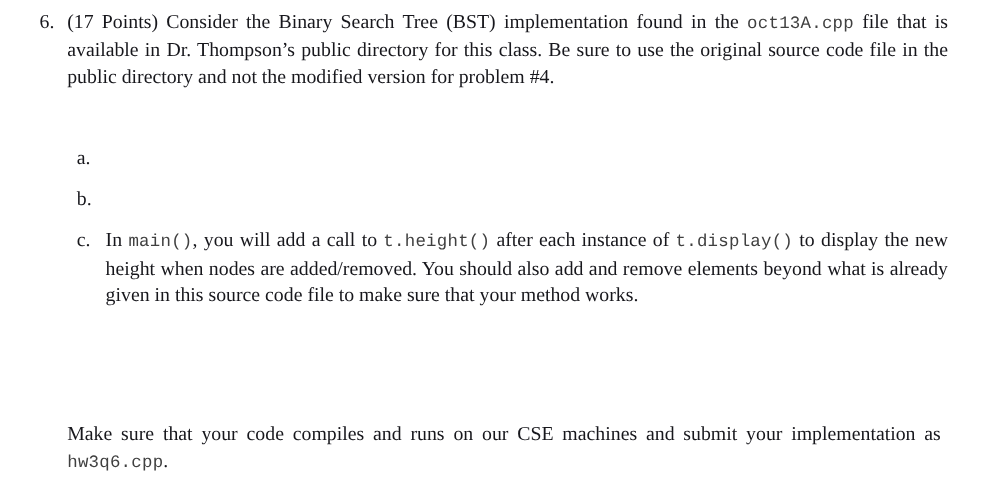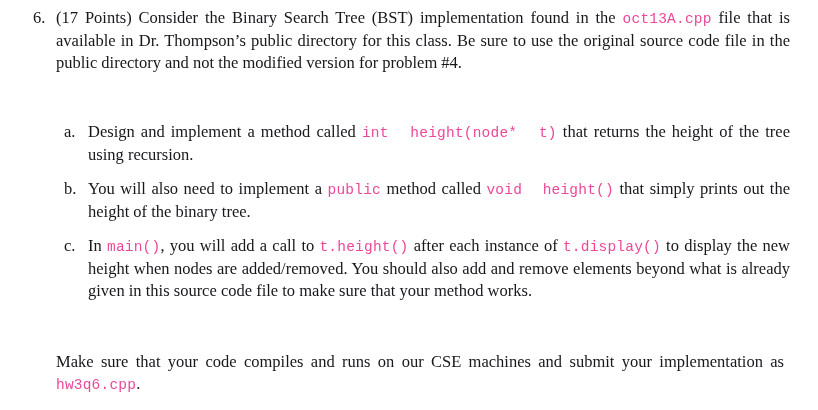--- a/index.html
+++ b/index.html
@@ -105,21 +105,21 @@
     text-align: justify;
     text-justify: inter-word;
     color: #17171c;
   }
 
   
   .code {
     font-family: "Liberation Mono", "DejaVu Sans Mono", monospace;
     font-size: 14.5px;
     letter-spacing: 0.2px;
-    color: #ec4899;
+    color: #404040;
     white-space: pre;
   }
 
   
   .page::after {
     content: "";
     position: absolute;
     inset: 0;
     pointer-events: none;
     background: rgba(255,255,255,0);
@@ -134,30 +134,24 @@
     <div class="prob-marker">6.</div>
     <div class="prob-body">
       <span>(17 Points) Consider the Binary Search Tree (BST) implementation found in the </span><span class="code">oct13A.cpp</span><span> file that is available in Dr. Thompson’s public directory for this class. Be sure to use the original source code file in the public directory and not the modified version for problem #4.</span>
     </div>
   </div>
 
   <div class="sublist">
 
     <div class="subitem">
       <div class="sub-marker">a.</div>
-      <div class="sub-body">
-        <span>Design and implement a method called </span><span class="code">int  height(node*  t)</span><span>  that returns the height of the tree using recursion.</span>
-      </div>
     </div>
 
     <div class="subitem">
       <div class="sub-marker">b.</div>
-      <div class="sub-body">
-        <span>You will also need to implement a </span><span class="code">public</span><span> method called </span><span class="code">void  height()</span><span> that simply prints out the height of the binary tree.</span>
-      </div>
     </div>
 
     <div class="subitem">
       <div class="sub-marker">c.</div>
       <div class="sub-body">
         <span>In </span><span class="code">main()</span><span>, you will add a call to </span><span class="code">t.height()</span><span>  after each instance of </span><span class="code">t.display()</span><span> to display the new height when nodes are added/removed. You should also add and remove elements beyond what is already given in this source code file to make sure that your method works.</span>
       </div>
     </div>
 
   </div>

